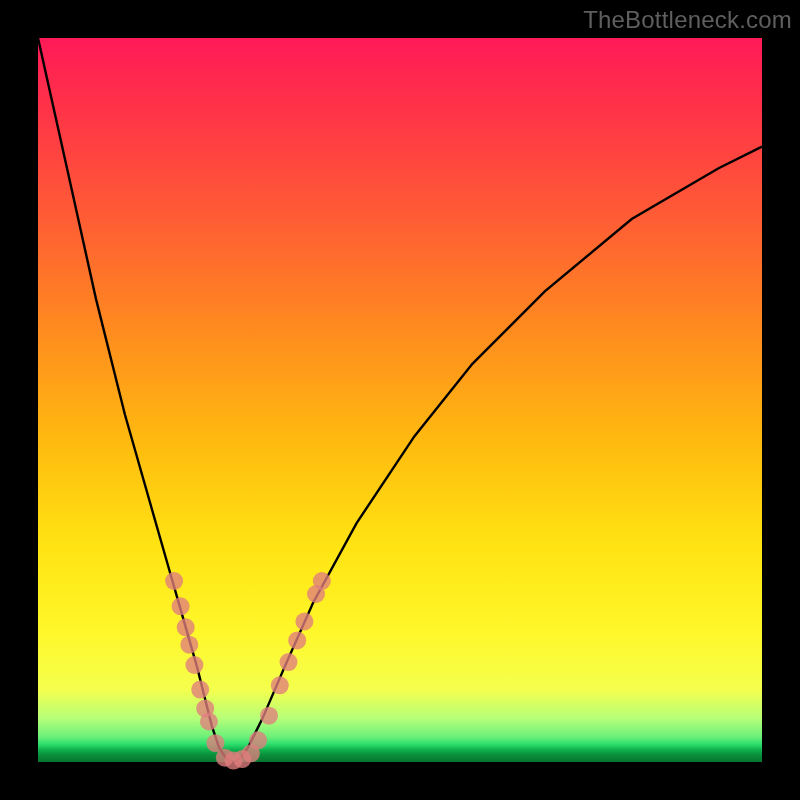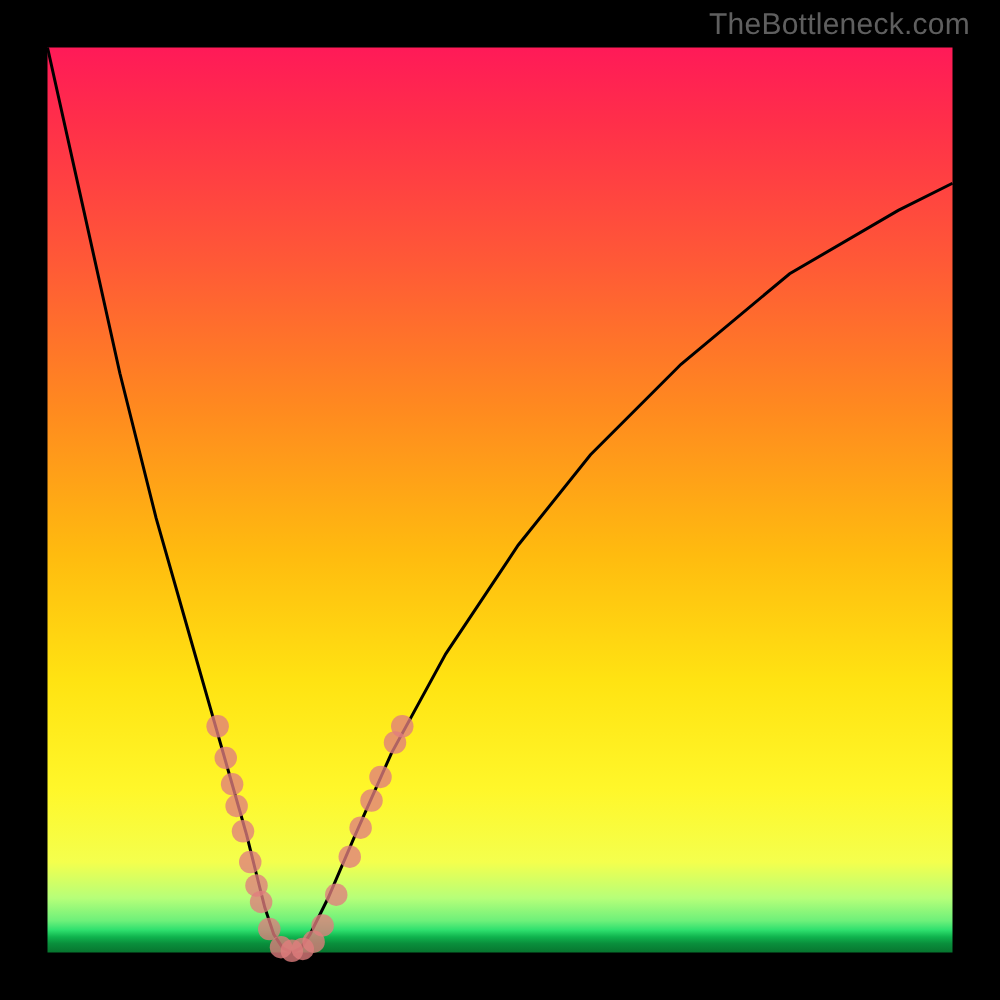--- a/index.html
+++ b/index.html
@@ -38,21 +38,21 @@
       #6df07a 96.5%,
       #2fe06e 97.5%,
       #0fb24d 98.3%,
       #0a8f3c 99%,
       #07752f 100%
     );
   }
   .watermark {
     position: absolute;
     top: 6px;
-    right: 24px;
+    right: 8px;
     color: #5f5f5f;
     font-size: 24px;
     letter-spacing: 0.2px;
     font-weight: 500;
     user-select: none;
   }
   svg.curve {
     position: absolute;
     left: 0;
     top: 0;

